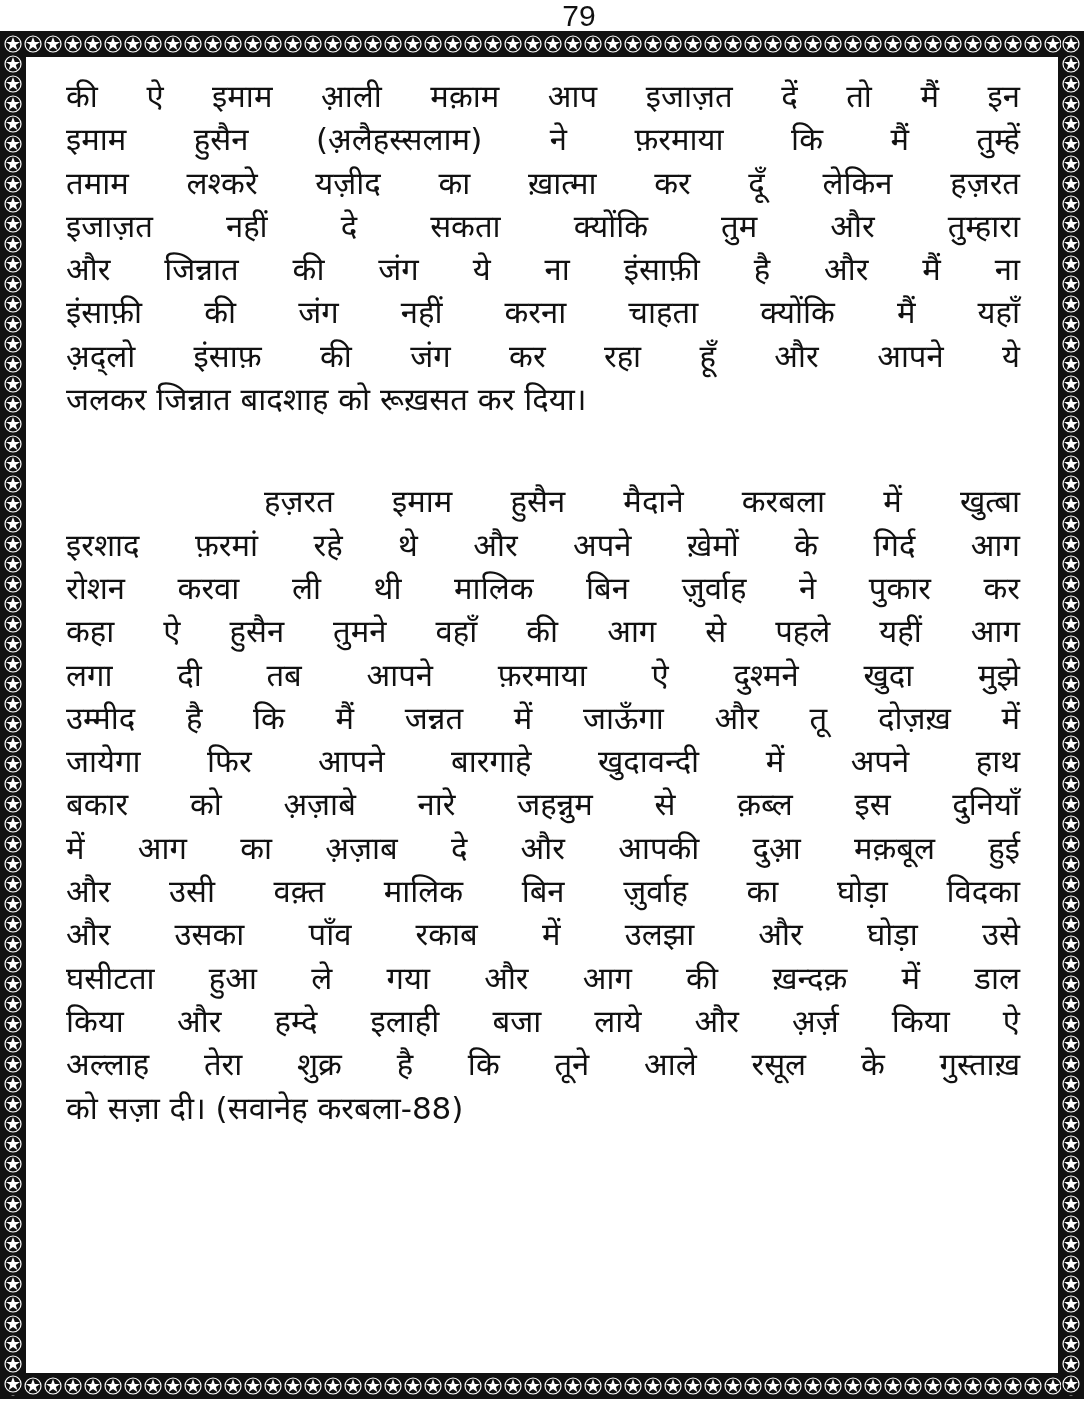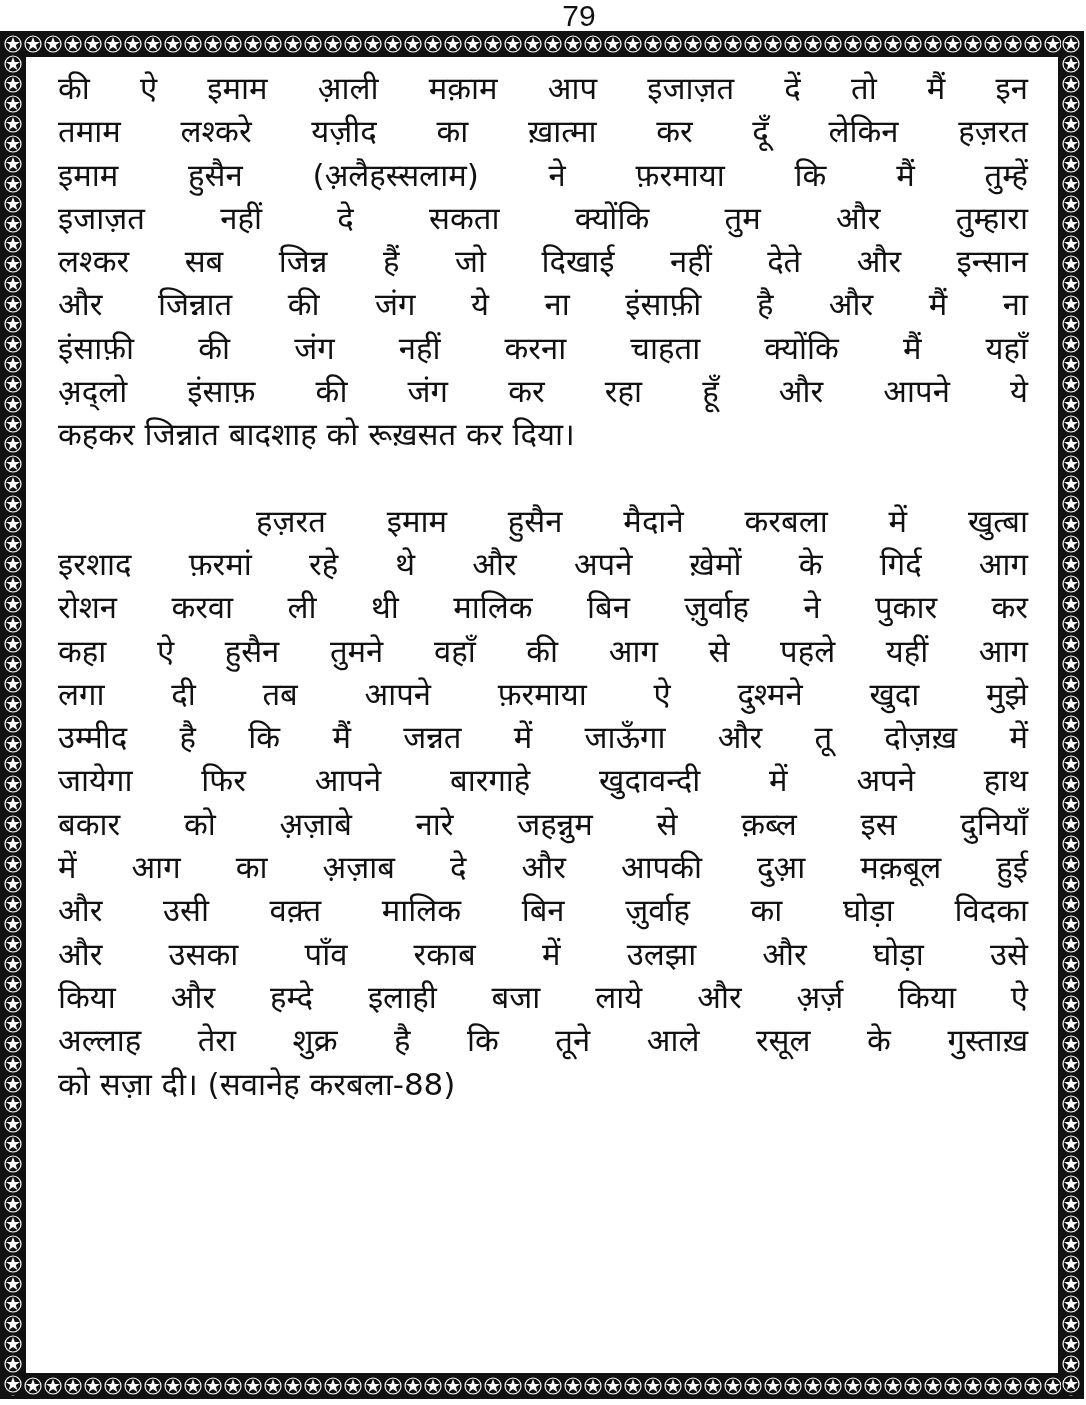--- a/index.html
+++ b/index.html
@@ -52,21 +52,21 @@
     left: 20px; top: 20px; right: 20px; bottom: 20px;
     border: 3px solid #111;
   }
   .content {
     position: absolute;
     left: 58px;
     top: 67px;
     width: 970px;
   }
   .para {
-    margin: 0;
+    margin: 8px;
     font-family: "DejaVu Sans", sans-serif;
     font-size: 31px;
     line-height: 43.3px;
     text-align: justify;
     text-align-last: justify;
     color: #111;
   }
   .line {
     display: block;
     text-align: justify;
@@ -109,41 +109,41 @@
     <svg width="20" height="1368">
       <rect width="20" height="1368" fill="url(#starH)"></rect>
     </svg>
   </div>
   <div class="inner-rule"></div>
 </div>
 
 <div class="content">
   <div class="para">
     <span class="line">की ऐ इमाम अ़ाली मक़ाम आप इजाज़त दें तो मैं इन</span>
+    <span class="line">इमाम हुसैन (अ़लैहस्सलाम) ने फ़रमाया कि मैं तुम्हें</span>
     <span class="line">तमाम लश्करे यज़ीद का ख़ात्मा कर दूँ लेकिन हज़रत</span>
-    <span class="line">इमाम हुसैन (अ़लैहस्सलाम) ने फ़रमाया कि मैं तुम्हें</span>
     <span class="line">इजाज़त नहीं दे सकता क्योंकि तुम और तुम्हारा</span>
-    <span class="line">लश्कर सब जिन्न हैं जो दिखाई नहीं देते और इन्सान</span>
     <span class="line">और जिन्नात की जंग ये ना इंसाफ़ी है और मैं ना</span>
     <span class="line">इंसाफ़ी की जंग नहीं करना चाहता क्योंकि मैं यहाँ</span>
     <span class="line">अ़द्लो इंसाफ़ की जंग कर रहा हूँ और आपने ये</span>
-    <span class="line last">कहकर जिन्नात बादशाह को रूख़सत कर दिया।</span>
+    <span class="line last">जलकर जिन्नात बादशाह को रूख़सत कर दिया।</span>
   </div>
 
   <div class="gap"></div>
 
   <div class="para">
     <span class="line indent">हज़रत इमाम हुसैन मैदाने करबला में खुत्बा</span>
     <span class="line">इरशाद फ़रमां रहे थे और अपने ख़ेमों के गिर्द आग</span>
     <span class="line">रोशन करवा ली थी मालिक बिन ज़ुर्वाह ने पुकार कर</span>
     <span class="line">कहा ऐ हुसैन तुमने वहाँ की आग से पहले यहीं आग</span>
     <span class="line">लगा दी तब आपने फ़रमाया ऐ दुश्मने खुदा मुझे</span>
     <span class="line">उम्मीद है कि मैं जन्नत में जाऊँगा और तू दोज़ख़ में</span>
     <span class="line">जायेगा फिर आपने बारगाहे खुदावन्दी में अपने हाथ</span>
     <span class="line">बकार को अ़ज़ाबे नारे जहन्नुम से क़ब्ल इस दुनियाँ</span>
     <span class="line">में आग का अ़ज़ाब दे और आपकी दुअ़ा मक़बूल हुई</span>
     <span class="line">और उसी वक़्त मालिक बिन ज़ुर्वाह का घोड़ा विदका</span>
     <span class="line">और उसका पाँव रकाब में उलझा और घोड़ा उसे</span>
+    <span class="line">घसीटता हुआ ले गया और आग की ख़न्दक़ में डाल</span>
     <span class="line">किया और हम्दे इलाही बजा लाये और अ़र्ज़ किया ऐ</span>
     <span class="line">अल्लाह तेरा शुक्र है कि तूने आले रसूल के गुस्ताख़</span>
     <span class="line last">को सज़ा दी। (सवानेह करबला-88)</span>
   </div>
 </div>
 
 </body></html>

